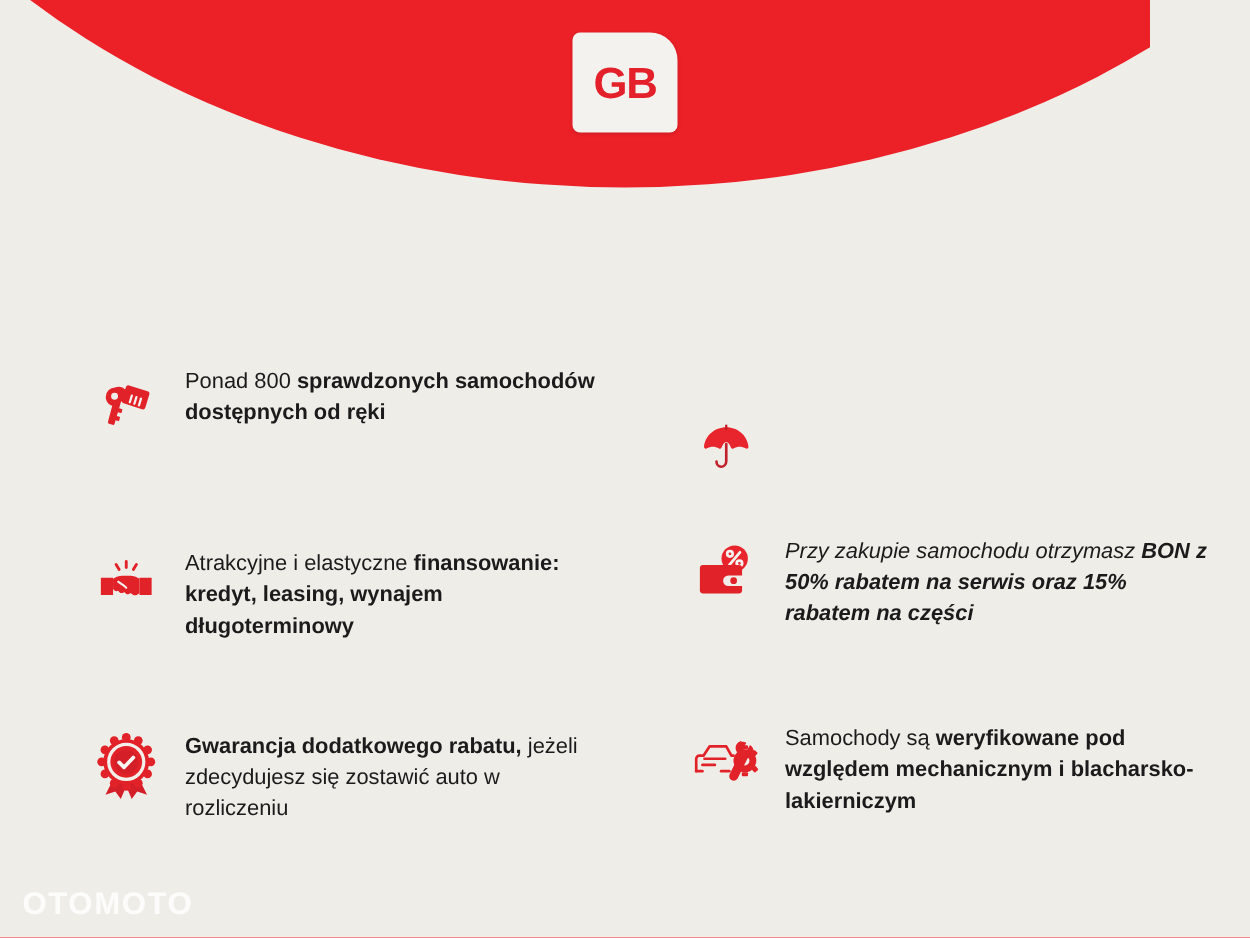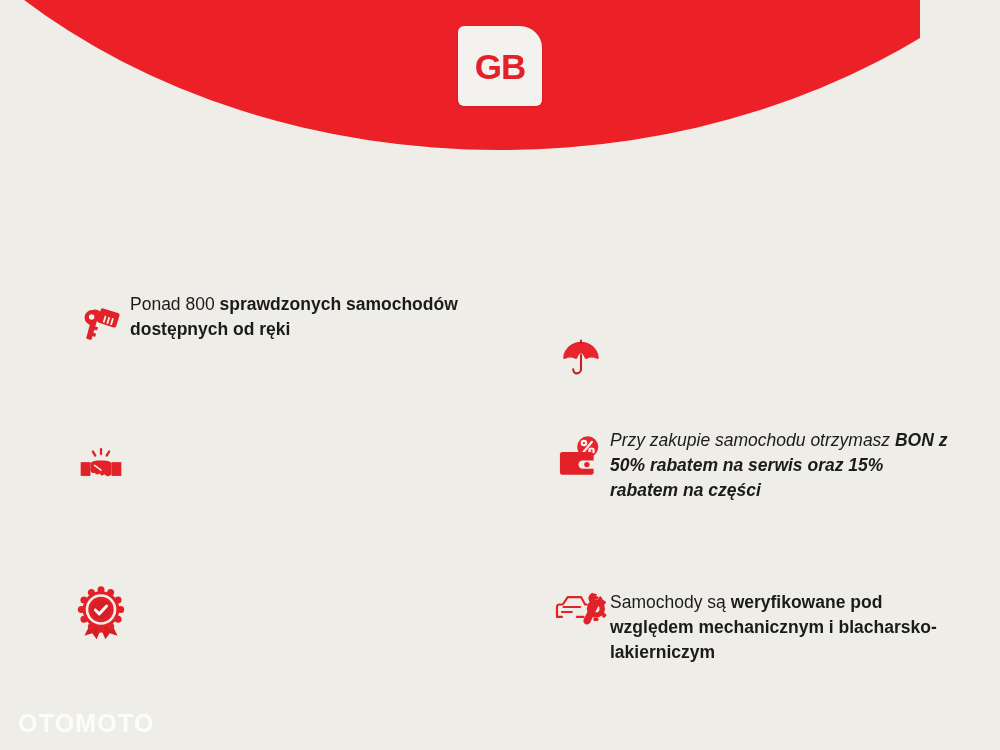--- a/index.html
+++ b/index.html
@@ -98,20 +98,21 @@
     grid-template-columns: 460px 460px;
     grid-template-rows: auto auto auto;
     column-gap: 20px;
     row-gap: 0;
     padding-left: 72px;
     box-sizing: border-box;
   }
   .feature {
     display: flex;
     align-items: flex-start;
+    gap: 18px;
     height: 118px;
   }
   .feature.r-umbrella { align-items: center; }
   .f-icon {
     width: 58px;
     min-width: 58px;
     height: 58px;
     display: flex;
     align-items: center;
     justify-content: center;
@@ -127,21 +128,21 @@
   .f-text b { font-weight: bold; }
 
   
   .features .feature:nth-child(1) { padding-top: 14px; }
   .features .feature:nth-child(2) { padding-top: 22px; }
   .features .feature:nth-child(3) { padding-top: 20px; }
   .features .feature:nth-child(4) { padding-top: 10px; }
   .features .feature:nth-child(5) { padding-top: 28px; }
   .features .feature:nth-child(6) { padding-top: 22px; }
   .features .feature:nth-child(4) .f-text { max-width: 345px; font-style: italic; }
-  .features .feature:nth-child(6) .f-text { max-width: 345px; margin-top: 12px; }
+  .features .feature:nth-child(6) .f-text { max-width: 345px; }
   .features .feature:nth-child(2) .f-text { max-width: 345px; }
 
   
   .watermark {
     position: absolute;
     left: 18px;
     bottom: 14px;
     display: flex;
     align-items: center;
     gap: 6px;
@@ -207,20 +208,21 @@
           <line x1="42" y1="13" x2="39" y2="18"></line>
         </g>
         <g fill="#e22229">
           <path d="M7 26h12v17H7z" rx="1"></path>
           <path d="M45 26h12v17H45z" rx="1"></path>
           <path d="M19 27c3-2 6-3 9-3h8c3 0 6 1 9 3v14c-2 2-4 3-6 2l-3-2c-1 1-2 2-4 1l-2-2c-1 1-3 2-5 0l-1-1c-2 1-4 0-5-2V27z"></path>
         </g>
         <path d="M24 30c3 2 6 4 8 6" fill="none" stroke="#f3efeb" stroke-width="2" stroke-linecap="round"></path>
       </svg>
     </span>
+    <div class="f-text"><span>Atrakcyjne i elastyczne </span><b>finansowanie: kredyt, leasing, wynajem długoterminowy</b><span></span></div>
   </div>
 
   <div class="feature">
     <span class="f-icon">
       <svg width="54" height="54" viewBox="0 0 64 64" aria-hidden="true">
         <circle cx="40" cy="20" r="12.5" fill="#e8252c"></circle>
         <g stroke="#f5f1ee" stroke-width="2.6" stroke-linecap="round" fill="none">
           <line x1="45" y1="14" x2="35" y2="26"></line>
           <circle cx="35.5" cy="15.5" r="2.6"></circle>
           <circle cx="44.5" cy="24.5" r="2.6"></circle>
@@ -255,20 +257,21 @@
               <circle cx="9.5" cy="28" r="4"></circle>
             <circle cx="12.5" cy="17" r="4"></circle>
               <circle cx="21" cy="8.5" r="4"></circle>
           </g>
           <circle cx="32" cy="28" r="16" fill="none" stroke="#f3efeb" stroke-width="3"></circle>
           <circle cx="32" cy="28" r="11" fill="#d51f28"></circle>
           <path d="M25.5 28.5l4.5 4.5 8.5-9" fill="none" stroke="#f8f5f2" stroke-width="3.4" stroke-linecap="round" stroke-linejoin="round"></path>
         </g>
       </svg>
     </span>
+    <div class="f-text"><span></span><b>Gwarancja dodatkowego rabatu,</b><span> jeżeli zdecydujesz się zostawić auto w rozliczeniu</span></div>
   </div>
 
   <div class="feature">
     <span class="f-icon">
       <svg width="58" height="54" viewBox="0 0 70 60" aria-hidden="true">
         <g fill="none" stroke="#e22229" stroke-width="2.6" stroke-linecap="round" stroke-linejoin="round">
           <path d="M6 42V30c0-1.6 1.3-3 3-3h4l6-9h16l5 9h2"></path>
           <path d="M6 42h6"></path>
           <path d="M30 42h8"></path>
           <line x1="14" y1="30" x2="34" y2="30"></line>

